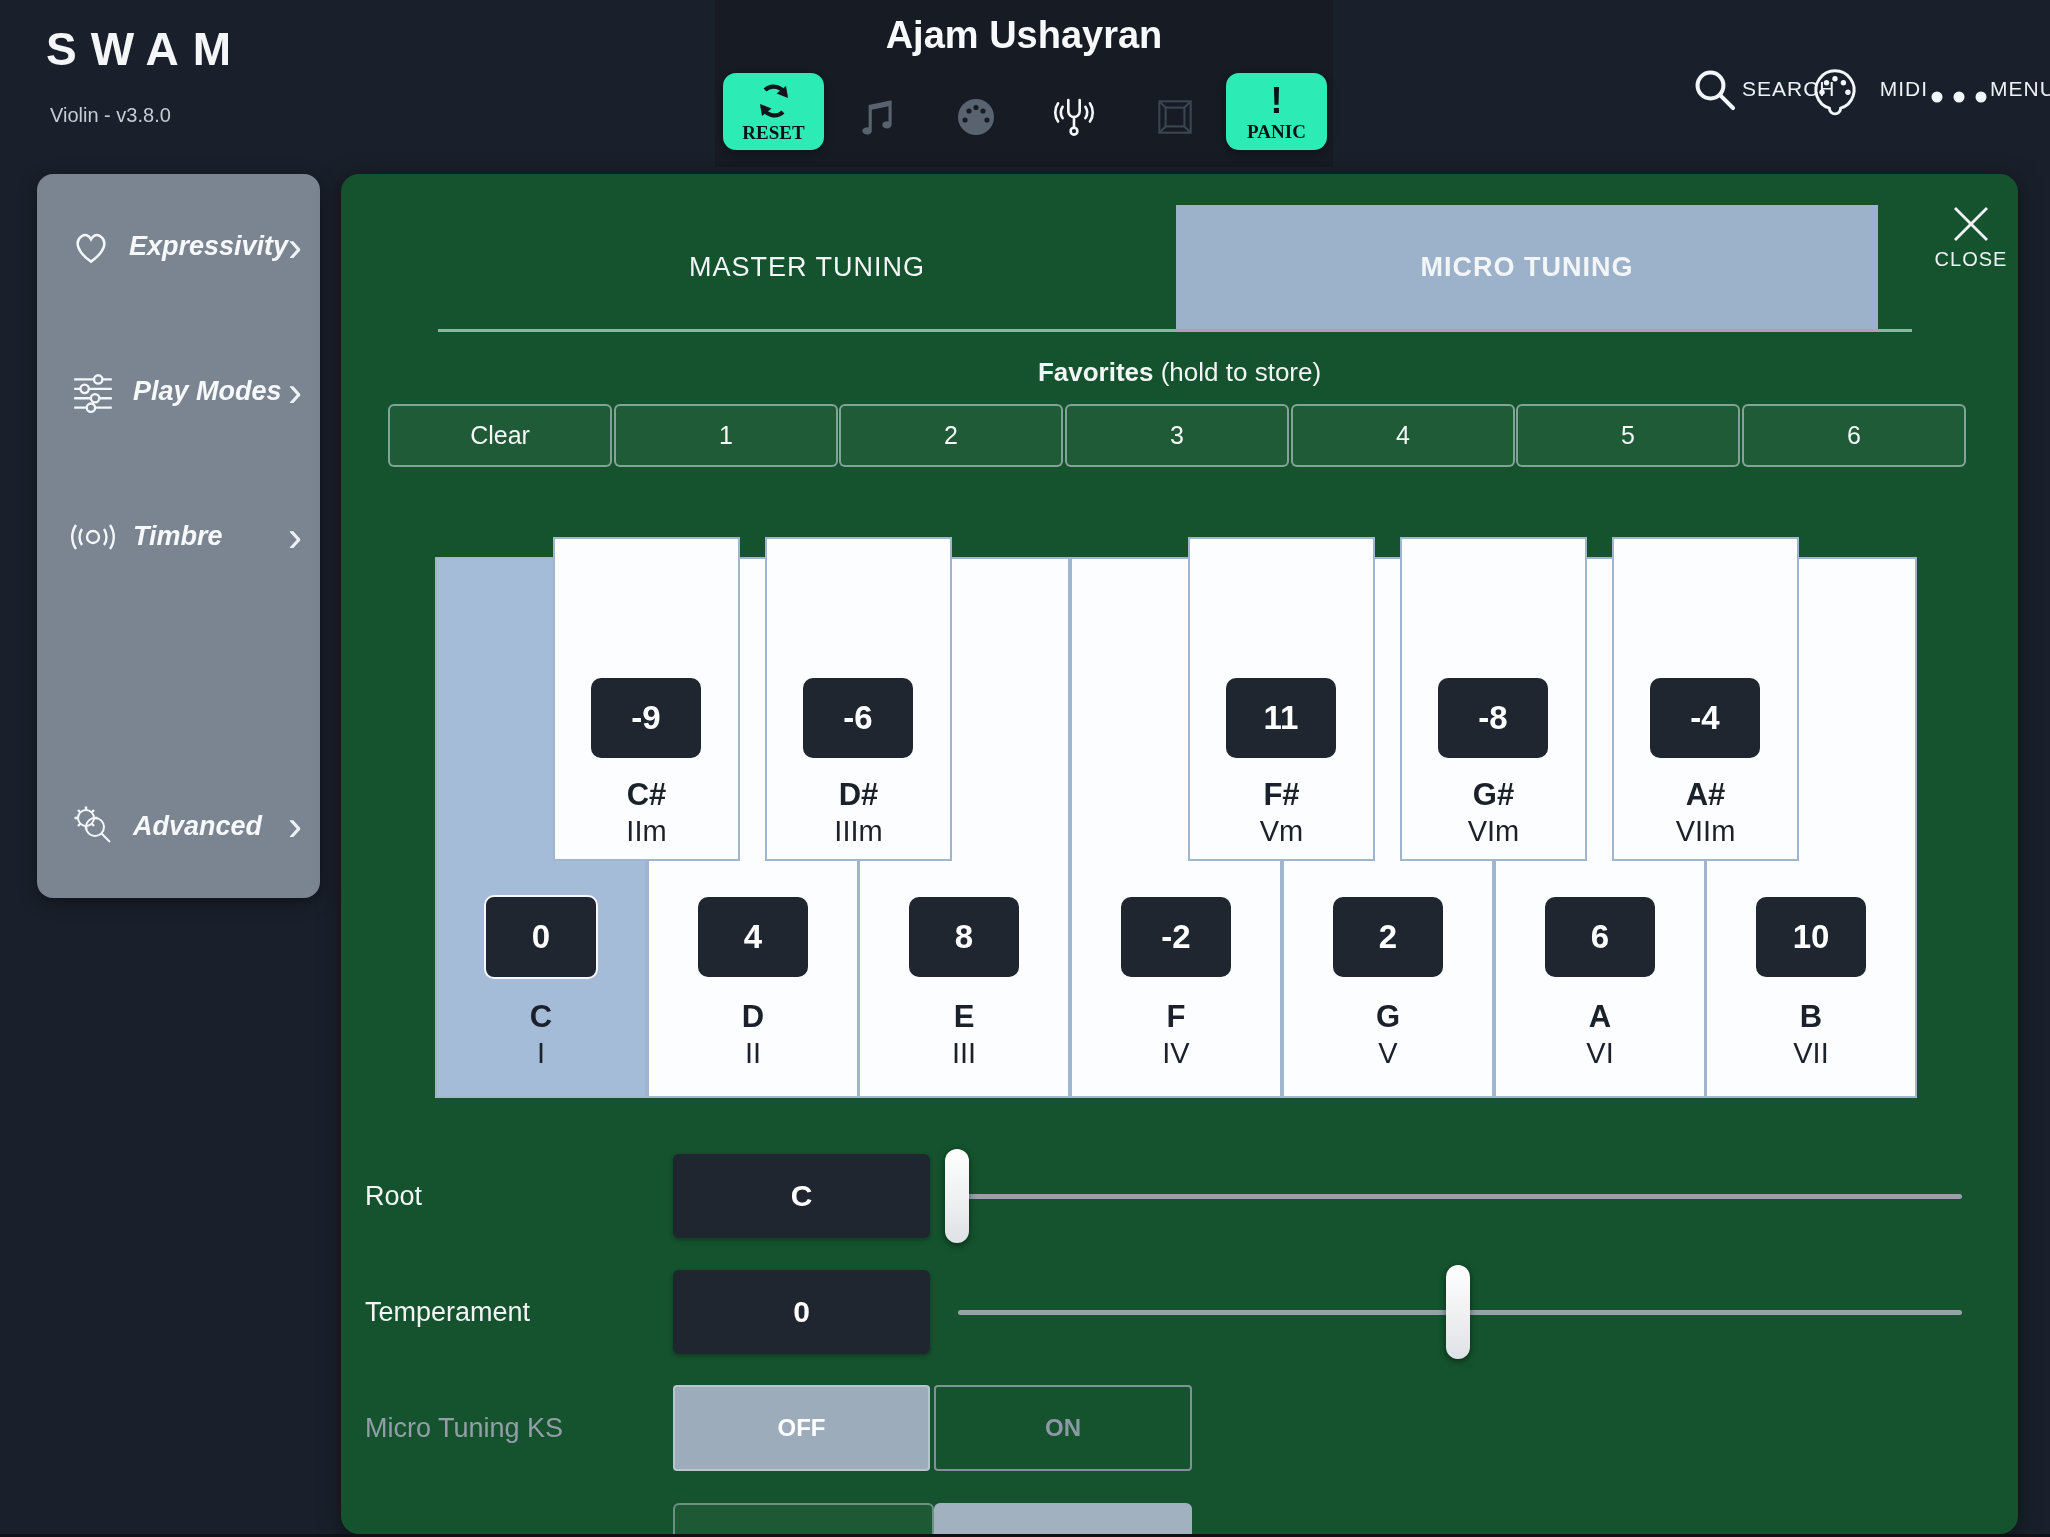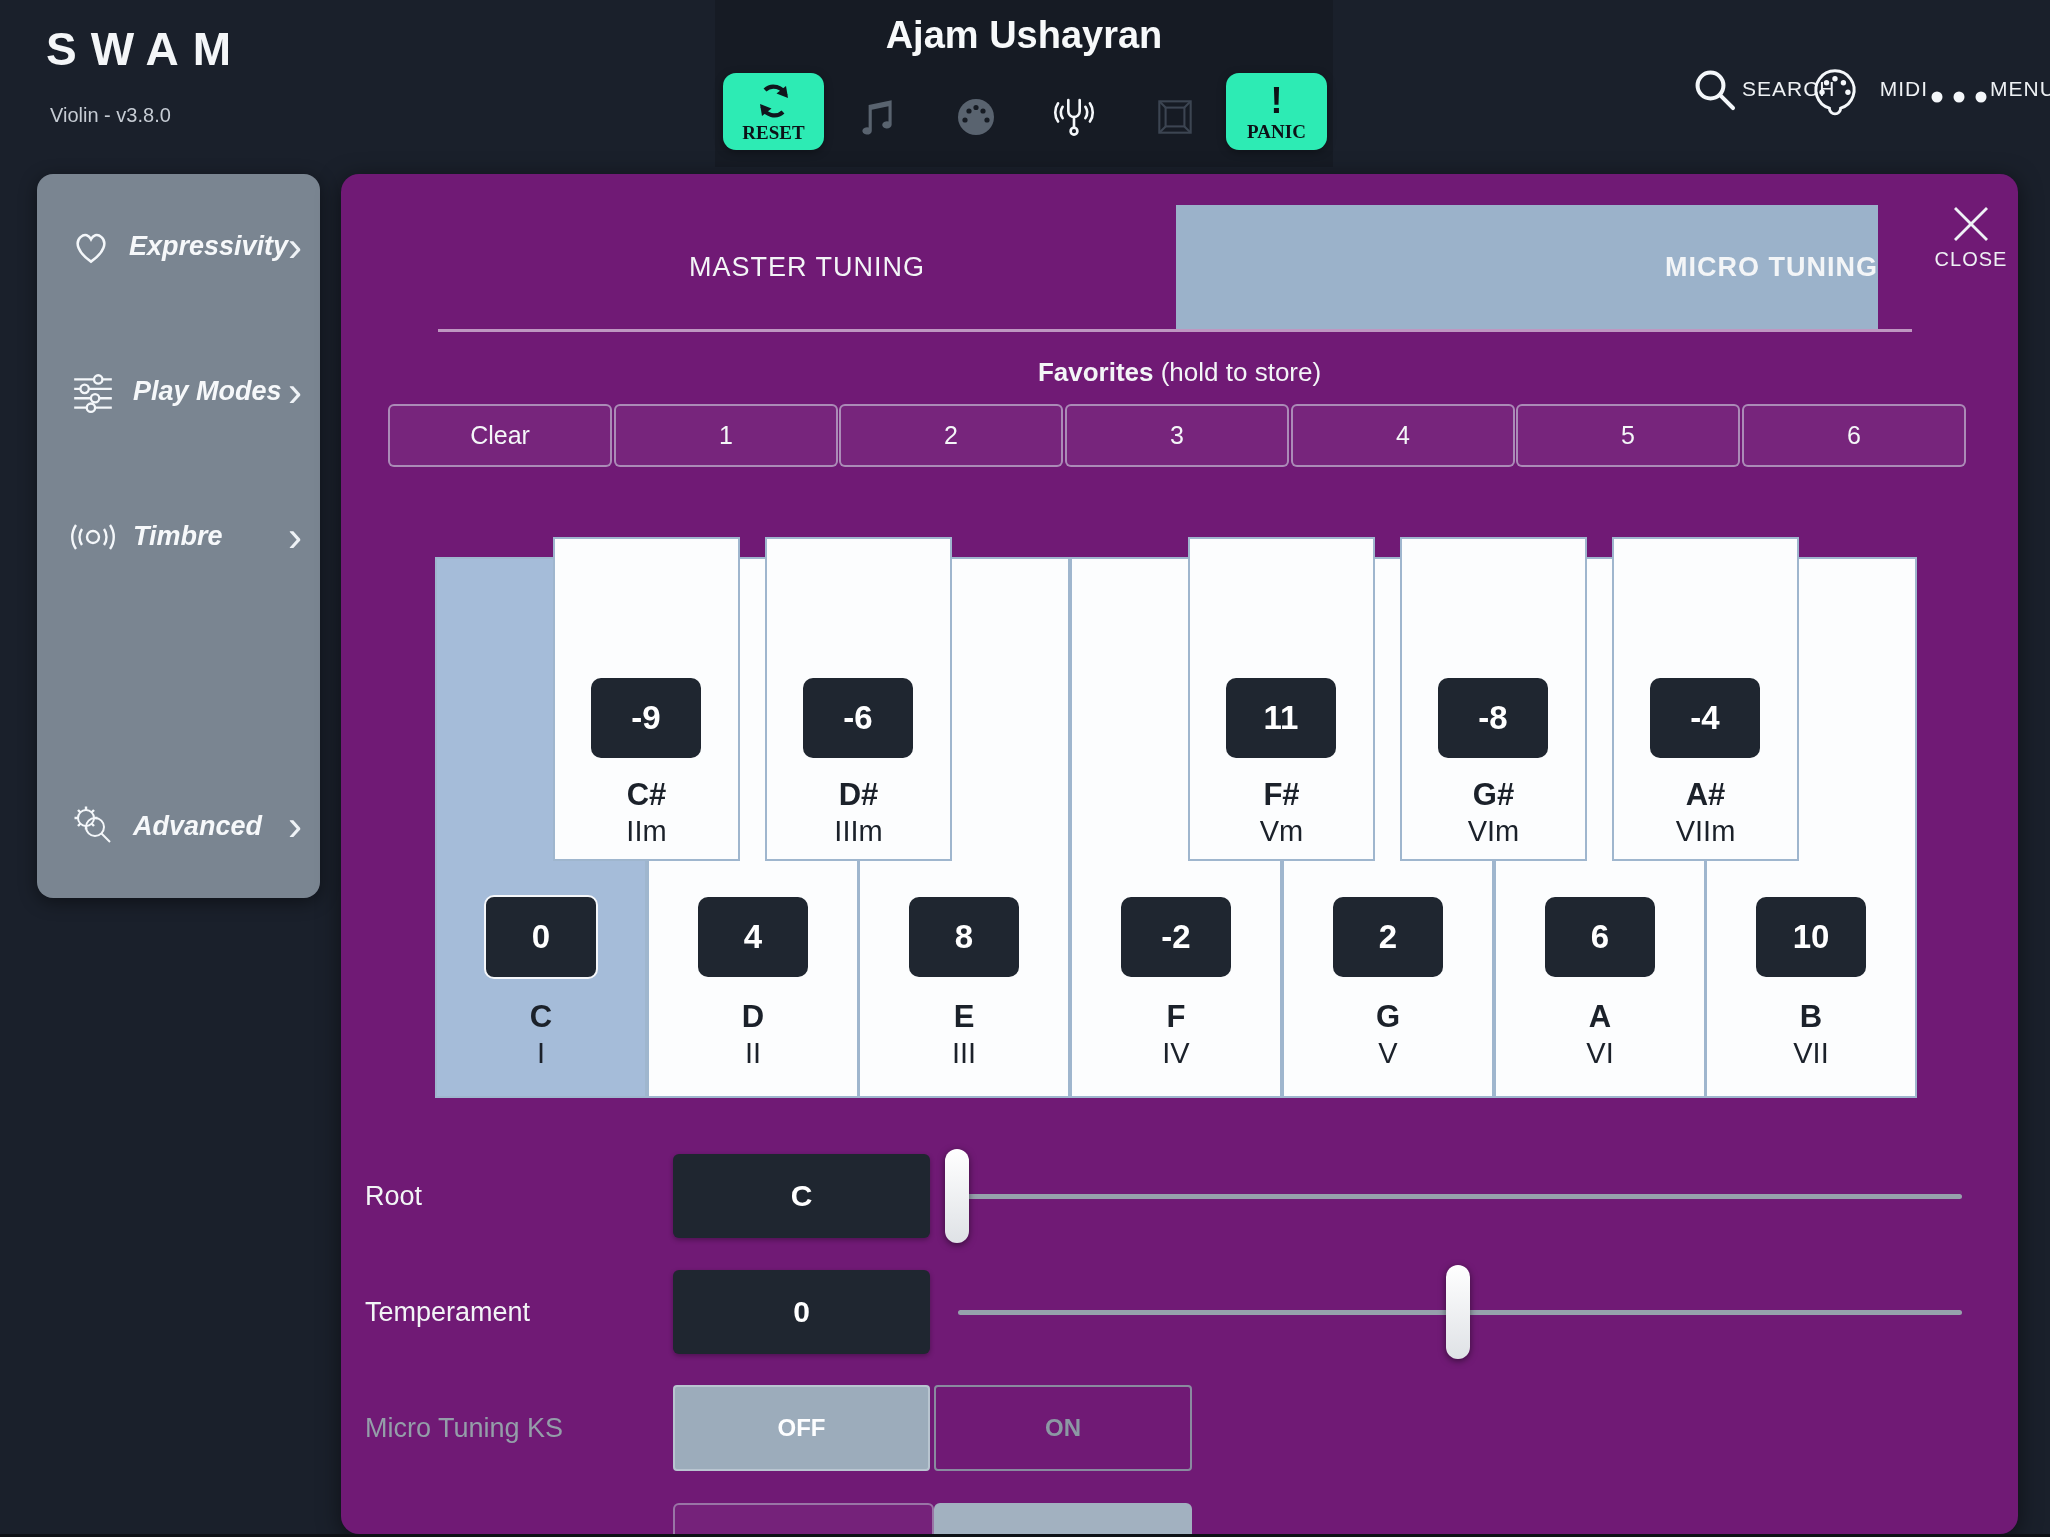--- a/index.html
+++ b/index.html
@@ -24,24 +24,24 @@
   .sidebar{left:37px;top:174px;width:283px;height:724px;background:#7A8591;border-radius:16px;
            box-shadow:0 4px 18px rgba(0,0,0,.45);overflow:hidden;}
   .sb-item{left:0;width:283px;height:145px;display:flex;align-items:center;cursor:pointer;}
   .sb-item .ic{width:60px;margin-left:26px;display:flex;justify-content:center;}
   .sb-item .lbl{margin-left:10px;font-size:27px;font-weight:700;color:#f6f8fa;flex:1;font-style:italic;}
   .sb-item .chev{font-size:42px;color:#eef2f6;margin-right:18px;line-height:1;font-weight:400;}
   .sb-item.sel{background:#A5BCD9;}
   .sb-item.sel::before{content:"";position:absolute;left:0;top:0;bottom:0;width:13px;background:#2DEBB4;}
 
   
-  .panel{left:341px;top:174px;width:1677px;height:1360px;background:#701a75;border-radius:18px;
+  .panel{left:341px;top:174px;width:1677px;height:1360px;background:#14532d;border-radius:18px;
          box-shadow:0 4px 22px rgba(0,0,0,.5);overflow:hidden;}
   .tab{top:31px;height:124px;font-size:27px;letter-spacing:1px;color:#f3f5f7;cursor:pointer;}
-  .tab.active{background:#9BB2CA;border-bottom:8px solid #701a75;font-weight:700;justify-content:flex-end;}
+  .tab.active{background:#9BB2CA;border-bottom:2px solid #701a75;font-weight:700;}
   .tab-underline{left:97px;top:155px;width:1474px;height:3px;background:rgba(255,255,255,.55);}
   .close-btn{left:1580px;top:26px;width:100px;height:138px;display:flex;flex-direction:column;
              align-items:center;justify-content:flex-start;cursor:pointer;}
   .close-btn .lbl{font-size:20px;color:#eef1f4;letter-spacing:1px;padding-bottom:4px;}
 
   .fav-title{left:0;top:183px;width:1677px;text-align:center;font-size:26px;color:#f3f5f7;}
   .fav-title b{font-weight:700;}
   .fav-btn{top:230px;width:220px;height:59px;border-radius:6px;background:rgba(255,255,255,.05);
            border:2px solid rgba(215,224,233,.55);font-size:25px;color:#f4f6f8;cursor:pointer;}
 

